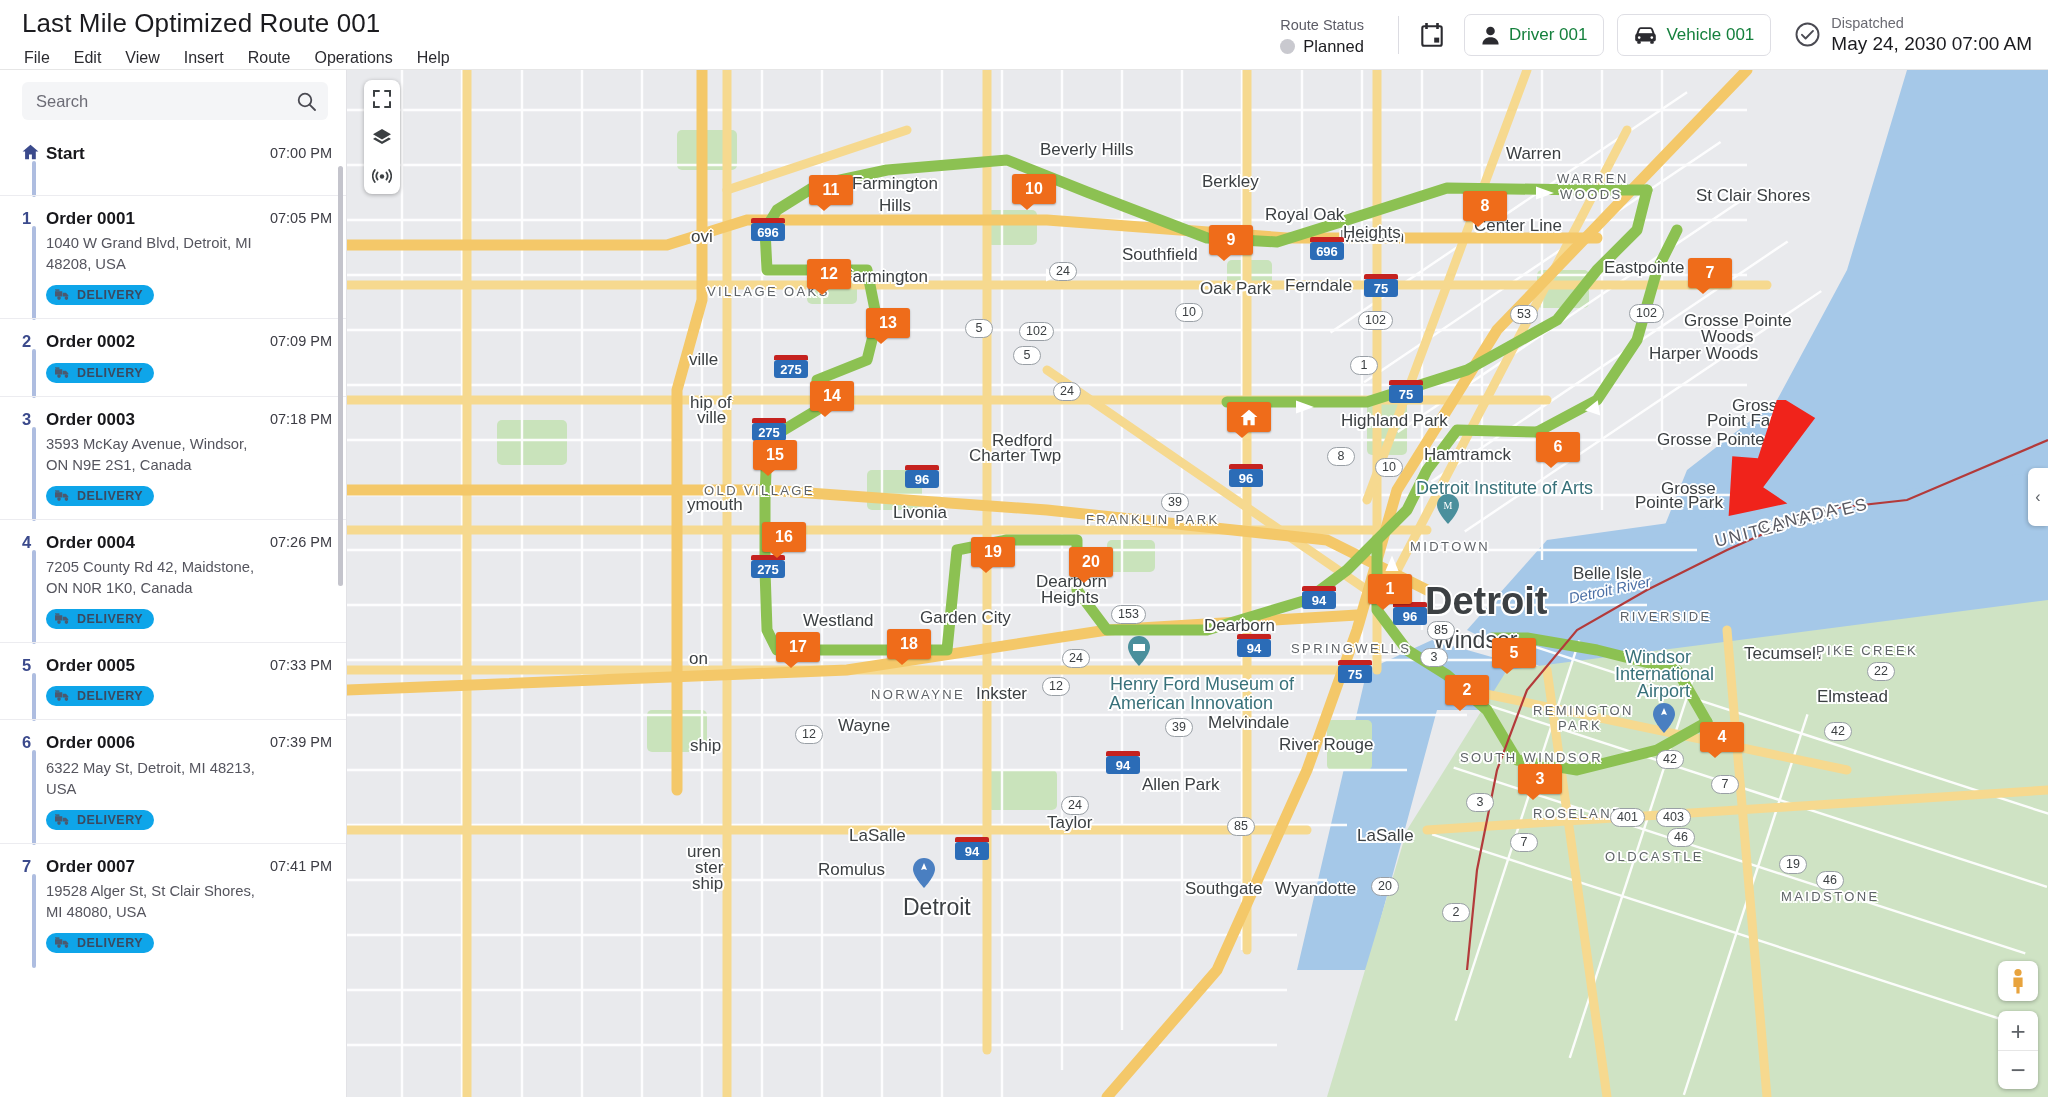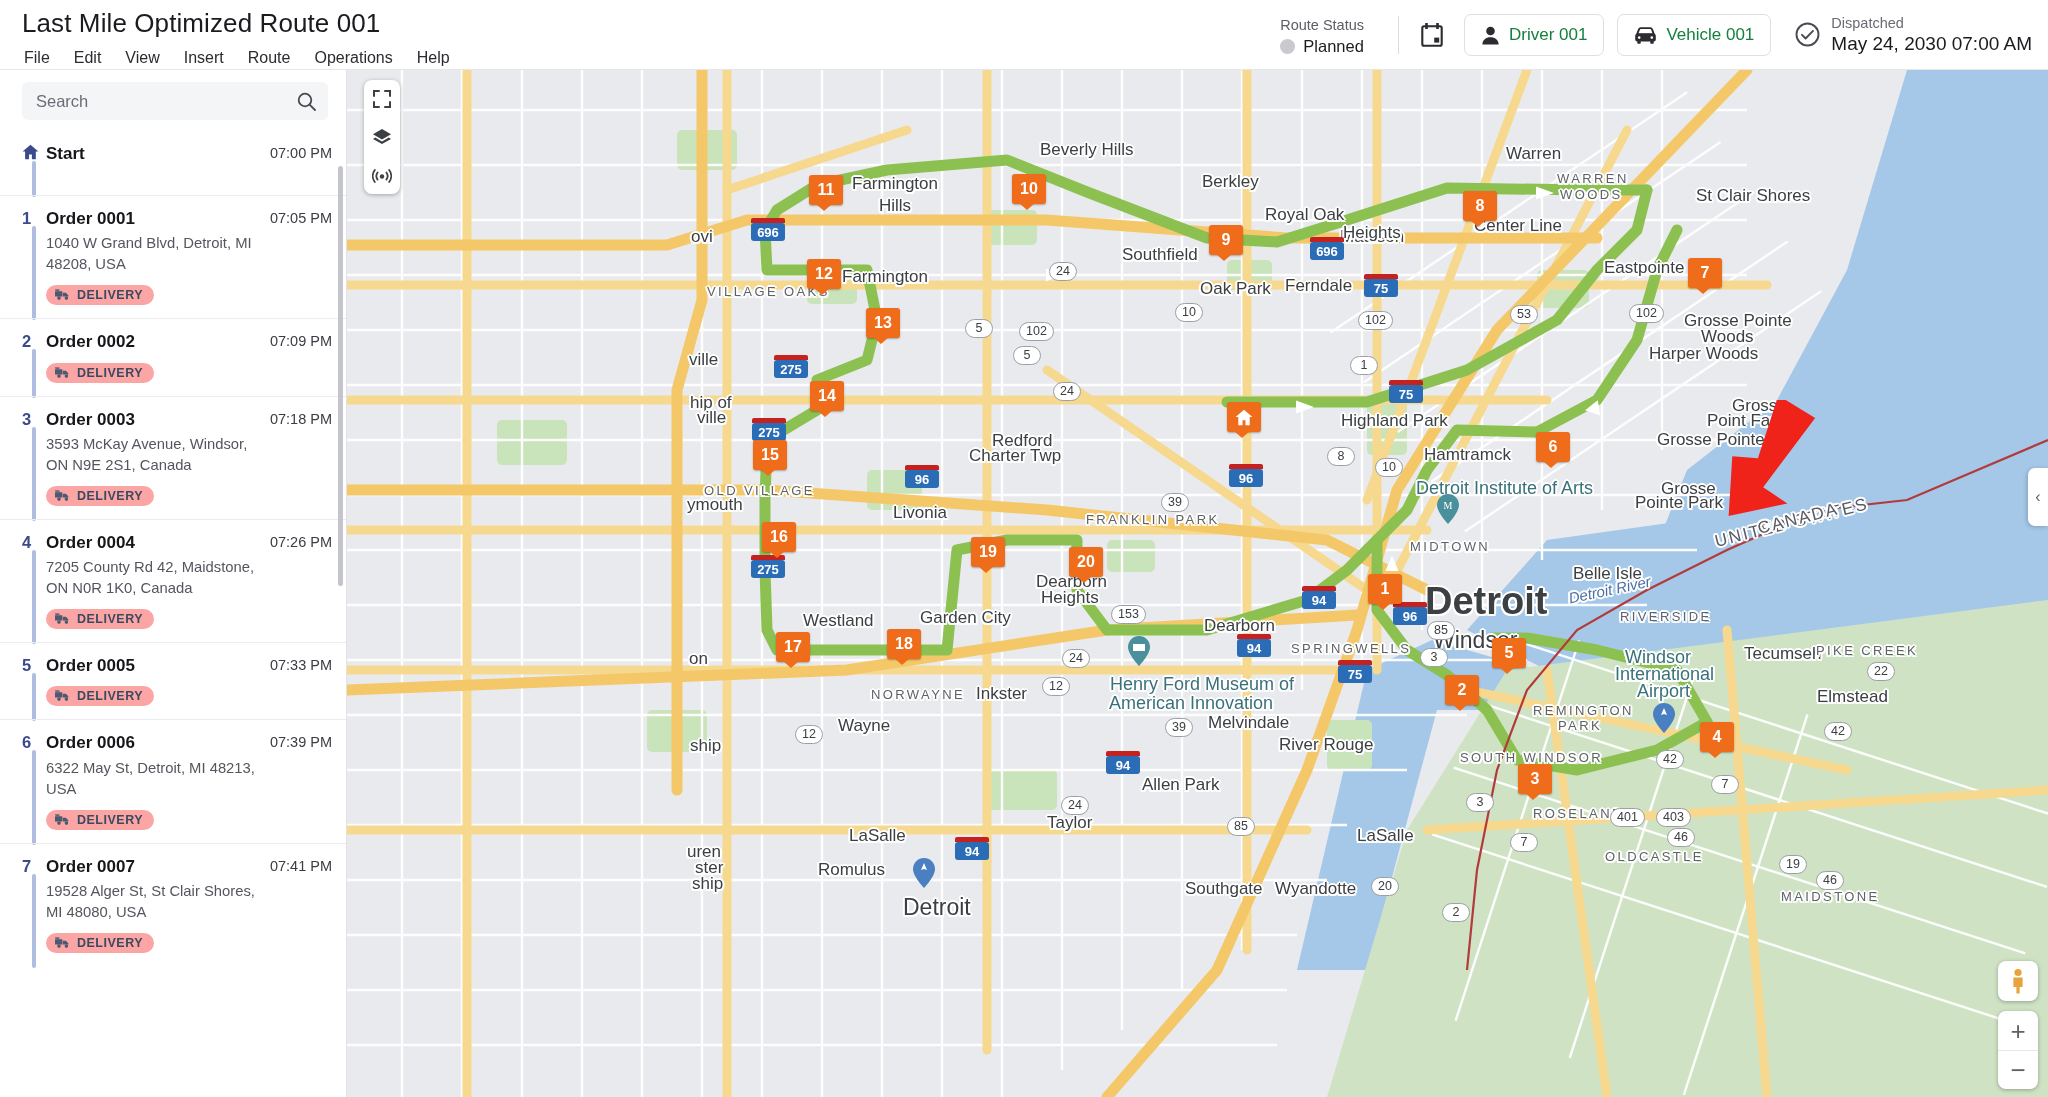--- a/index.html
+++ b/index.html
@@ -74,21 +74,21 @@
     width: 24px; min-width: 24px; font-size: 16.5px; color: #3b4a8c;
     font-weight: 700; padding-top: 1px;
   }
   .stop-icon { width: 24px; min-width: 24px; padding-top: 1px; }
   .stop-main { flex: 1; padding-right: 6px; }
   .stop-title { font-size: 17px; font-weight: 700; color: #17171b; line-height: 1.25; }
   .stop-addr { font-size: 14.8px; color: #55555e; line-height: 1.42; margin-top: 4px; }
   .stop-time { font-size: 14.5px; color: #3c3c44; white-space: nowrap; padding-top: 2px; }
   .badge {
     display: inline-flex; align-items: center; gap: 7px;
-    background: #fca5a5; color: #3a4a61; border-radius: 11px;
+    background: #0ea5e9; color: #3a4a61; border-radius: 11px;
     padding: 3px 11px 3px 9px; font-size: 12.5px; font-weight: 700;
     letter-spacing: .5px; margin-top: 10px;
   }
   .rail {
     position: absolute; left: 32px; top: 30px; bottom: -2px;
     width: 4px; background: #aebde0; border-radius: 2px;
   }
   .scrollbar {
     position: absolute; right: 3px; top: 96px; width: 5px; height: 420px;
     background: #c4c4cc; border-radius: 3px; cursor: pointer;
@@ -120,21 +120,21 @@
     position: absolute; background: #2b6cb7; border-radius: 3px;
     color: #fff; font-size: 13px; font-weight: 700; padding: 3px 6px 2px;
     text-align: center; min-width: 34px; line-height: 13px;
   }
   .shield-i:before {
     content: ""; position: absolute; left: 0; right: 0; top: -5px; height: 5px;
     background: #c5221f; border-radius: 2px 2px 0 0;
   }
 
   .marker {
-    position: absolute; width: 34px; height: 30px; background: #ef6c1a;
+    position: absolute; width: 44px; height: 30px; background: #ef6c1a;
     border-radius: 3px; color: #fff; font-size: 16px; font-weight: 700;
     display: flex; align-items: center; justify-content: center;
     cursor: pointer; box-shadow: 0 1px 2px rgba(0,0,0,.3);
   }
   .marker:after {
     content: ""; position: absolute; bottom: -6px; left: 7px;
     border-left: 8px solid transparent; border-right: 8px solid transparent;
     border-top: 7px solid #ef6c1a;
   }
   .marker.home { font-size: 0; }

